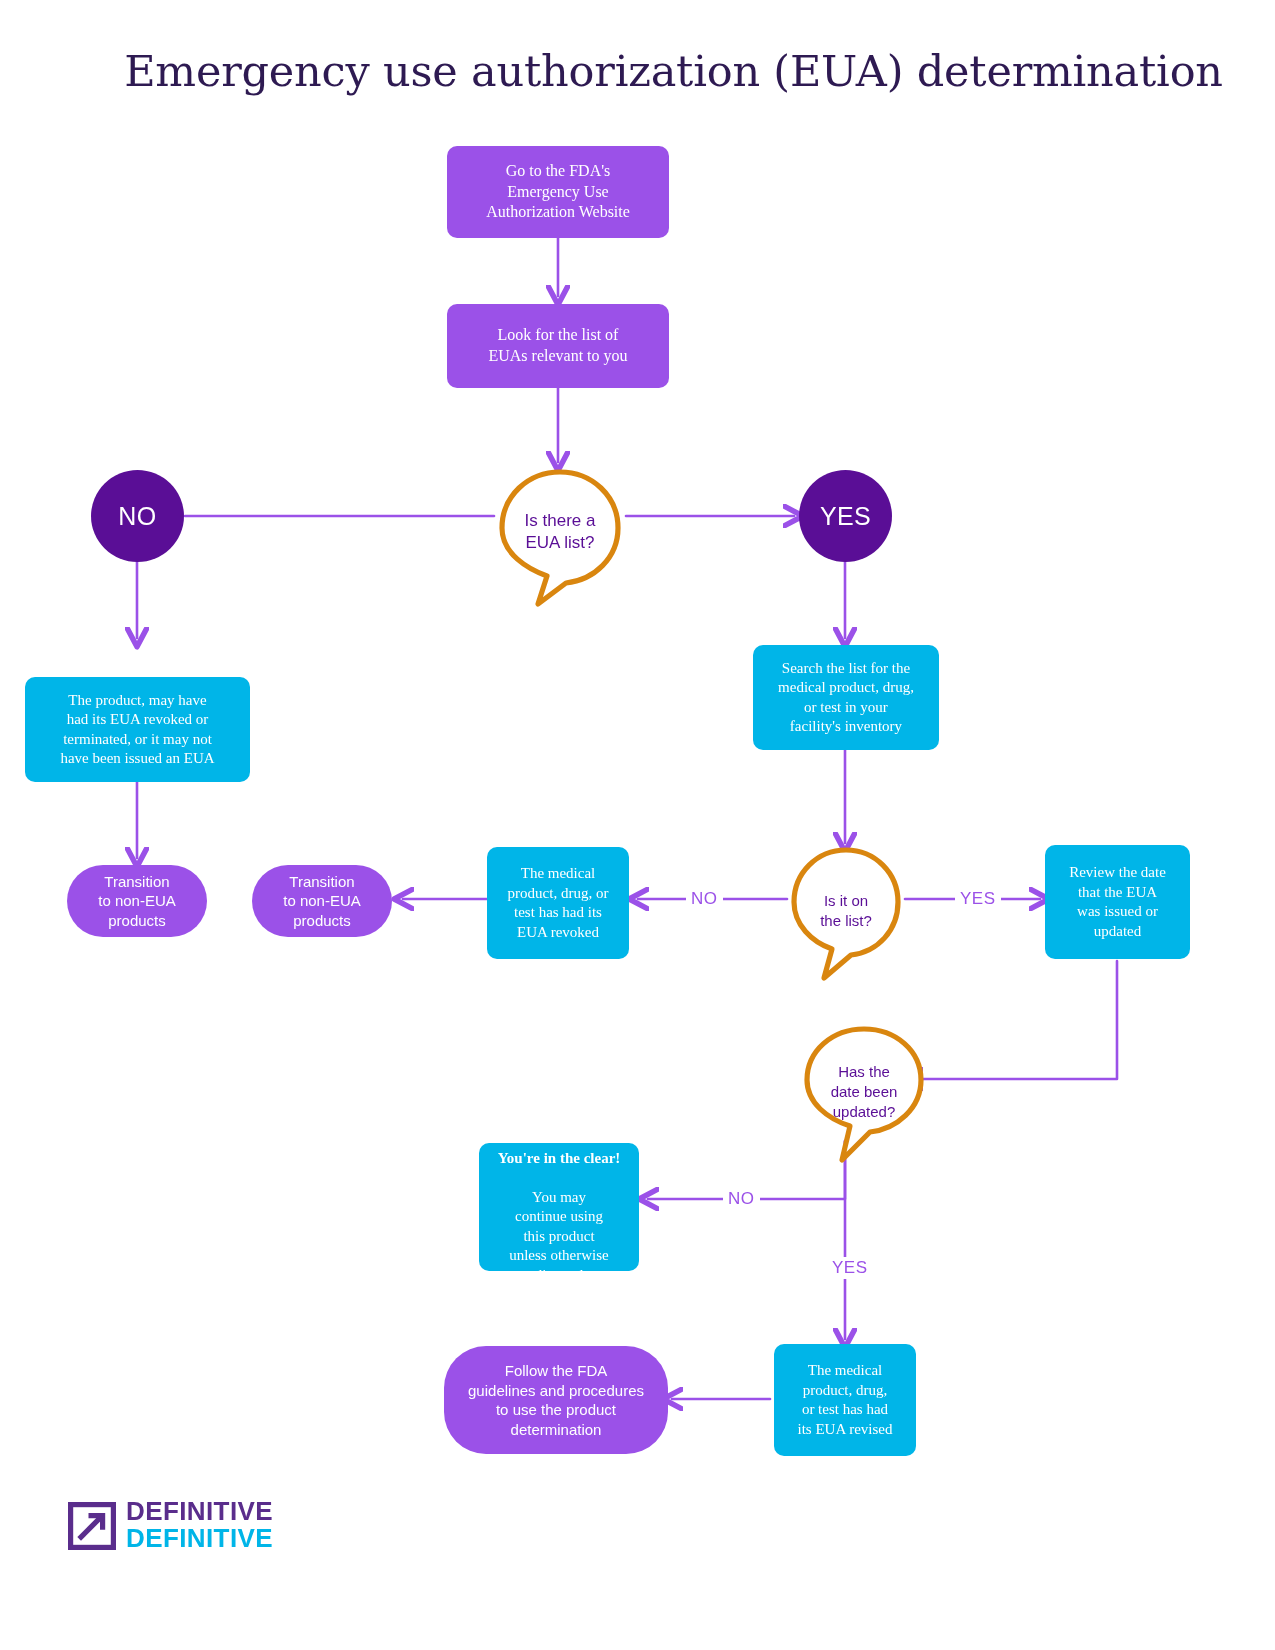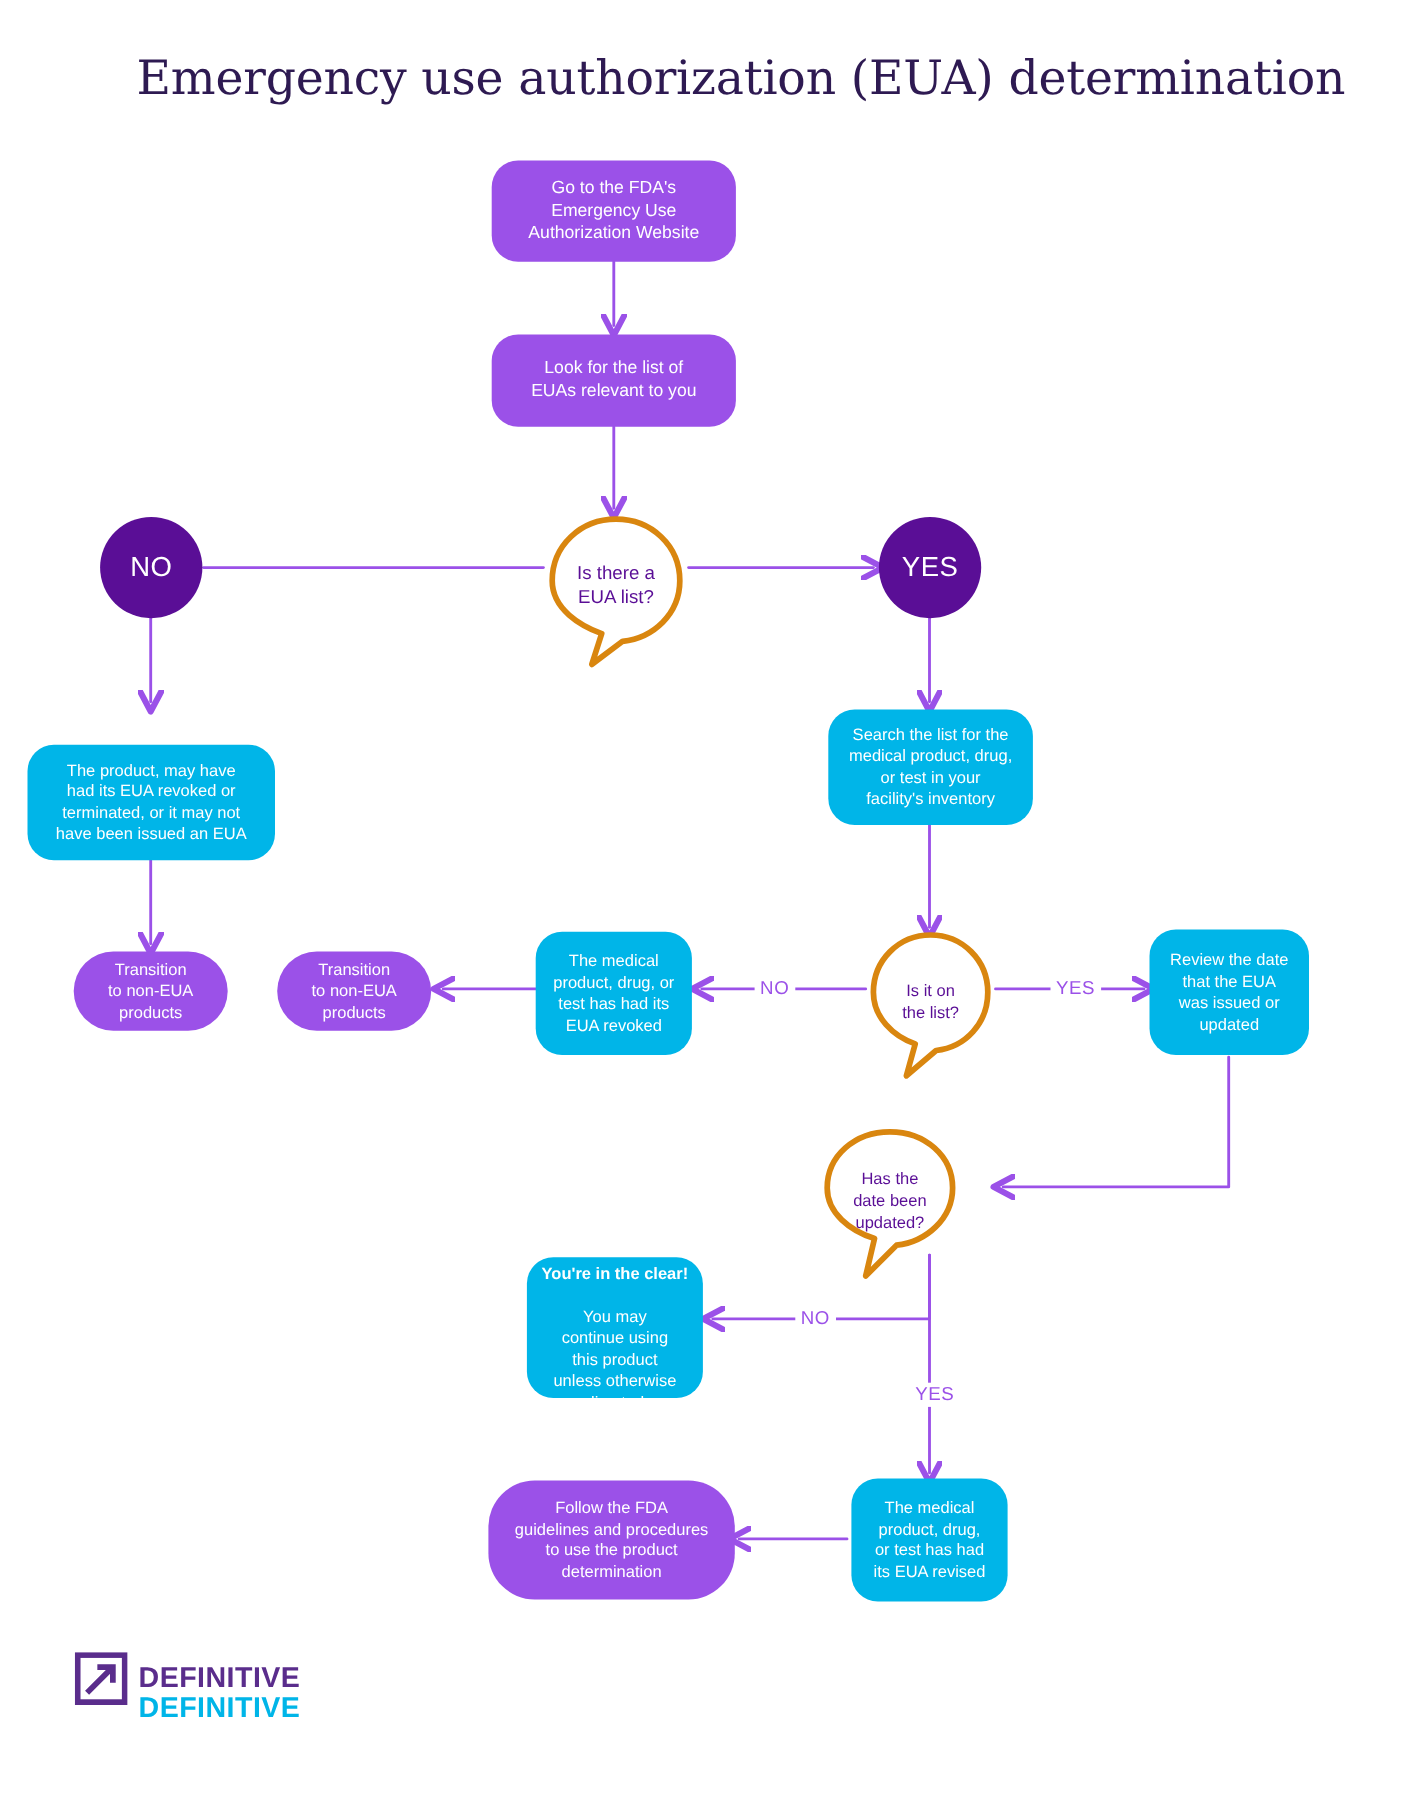--- a/index.html
+++ b/index.html
@@ -32,21 +32,21 @@
     align-items:center;
     justify-content:center;
     text-align:center;
     color:#ffffff;
     line-height:1.30;
     padding:6px 8px;
     white-space:pre-line;
   }
   .purple{background:#9B51E8;}
   .blue{background:#00B5E8;}
-  .r14{border-radius:24px;}
+  .r14{border-radius:10px;font-family:Liberation Serif, serif;}
   .pill{border-radius:42px;}
   .circ{
     border-radius:50%;
     background:#5A0E96;
     color:#ffffff;
     font-size:25px;
     letter-spacing:0.4px;
   }
 
   .decision{
@@ -70,21 +70,21 @@
     padding:1px 5px;
     z-index:3;
     white-space:nowrap;
   }
 
   .bold{font-weight:bold;}
 
   
   .logo{position:absolute;left:68px;top:1494px;width:230px;height:66px;}
   .logo .mark{position:absolute;left:0;top:8px;width:48px;height:48px;}
-  .logo .ltext{position:absolute;left:58px;top:4px;margin-top:14px;}
+  .logo .ltext{position:absolute;left:58px;top:4px;}
   .logo .l1{font-size:26px;font-weight:bold;color:#5A2D8C;letter-spacing:0.4px;line-height:1.05;}
   .logo .l2{font-size:26px;font-weight:bold;color:#00B5E8;letter-spacing:0.4px;line-height:1.05;}
 </style>
 </head>
 <body>
 
 <div id="stage">
 
   <div class="title">Emergency use authorization (EUA) determination</div>
 
@@ -200,21 +200,21 @@
 the list?</span>
   </div>
 
   <div class="node blue r14" style="left:1045px;top:845px;width:145px;height:114px;font-size:15px;">
     <span>Review the date
 that the EUA
 was issued or
 updated</span>
   </div>
 
-  <div class="decision" style="left:745px;top:1024px;width:128px;height:136px;font-size:15px;">
+  <div class="decision" style="left:800px;top:1024px;width:128px;height:136px;font-size:15px;">
     <svg width="128" height="136" viewBox="0 0 128 136">
       <path d="M64,5 C96,5 121,27 121,56 C121,84 97,105 70,108
                L42,136 L50,102 C28,95 7,79 7,56 C7,27 32,5 64,5 Z" fill="#ffffff" stroke="#D9860F" stroke-width="5.2" stroke-linecap="round" stroke-linejoin="round"></path>
     </svg>
     <span class="dtext">Has the
 date been
 updated?</span>
   </div>
 
   <div class="node blue r14" style="left:479px;top:1143px;width:160px;height:128px;font-size:15px;">

